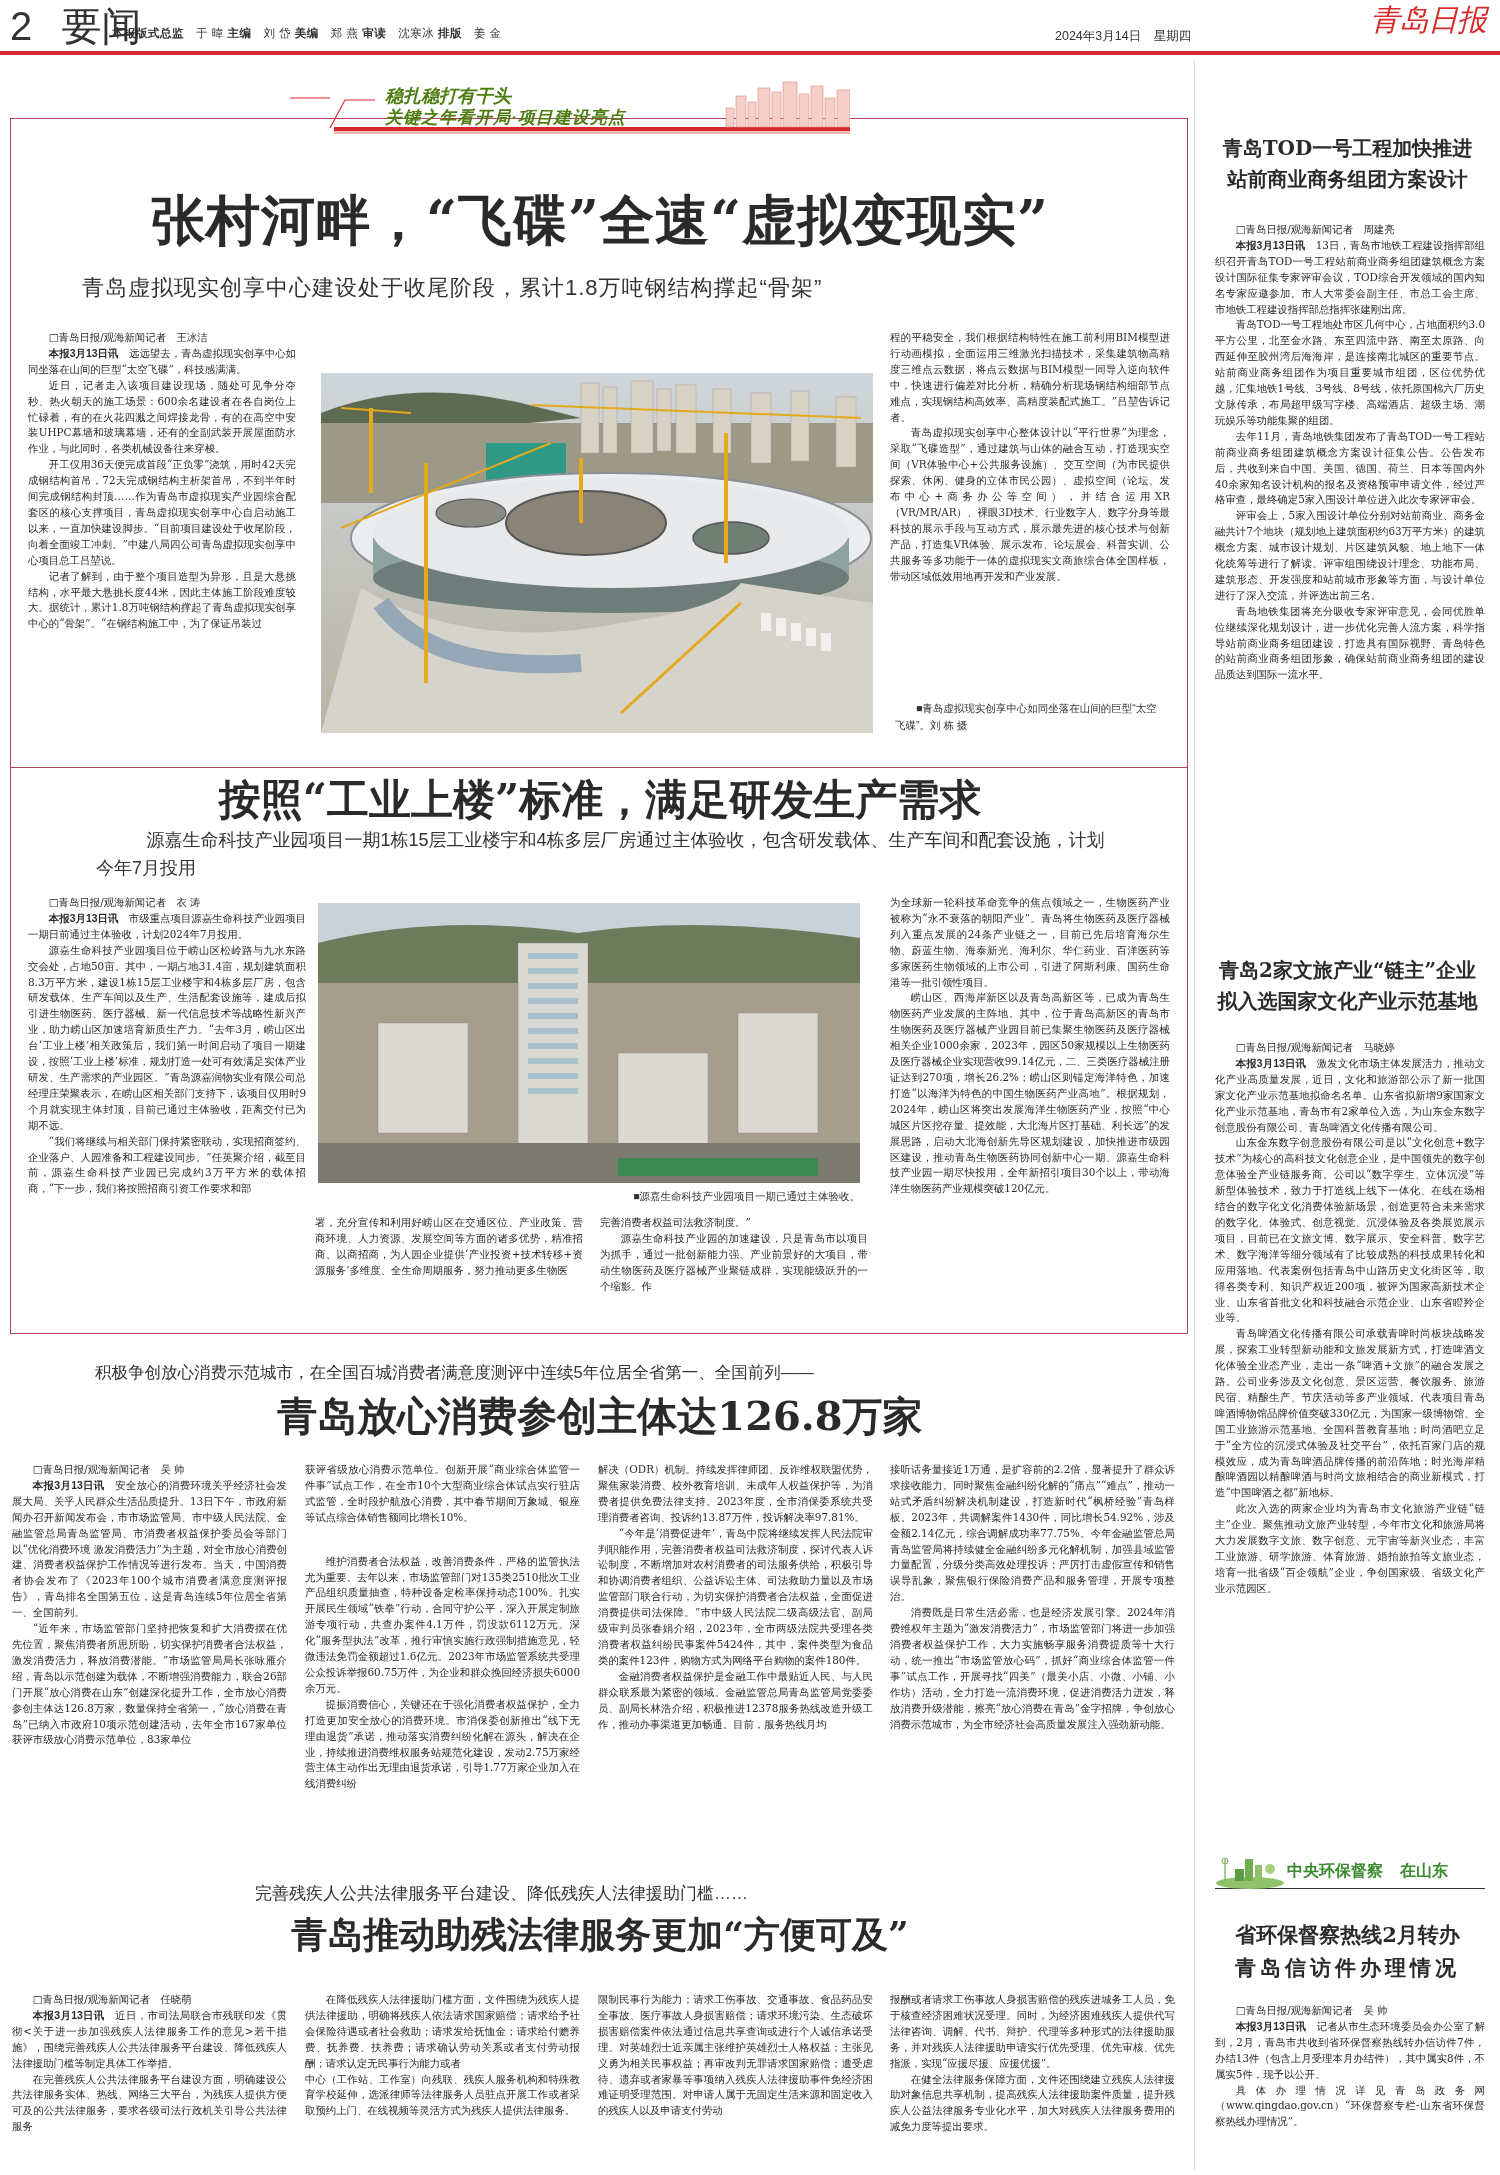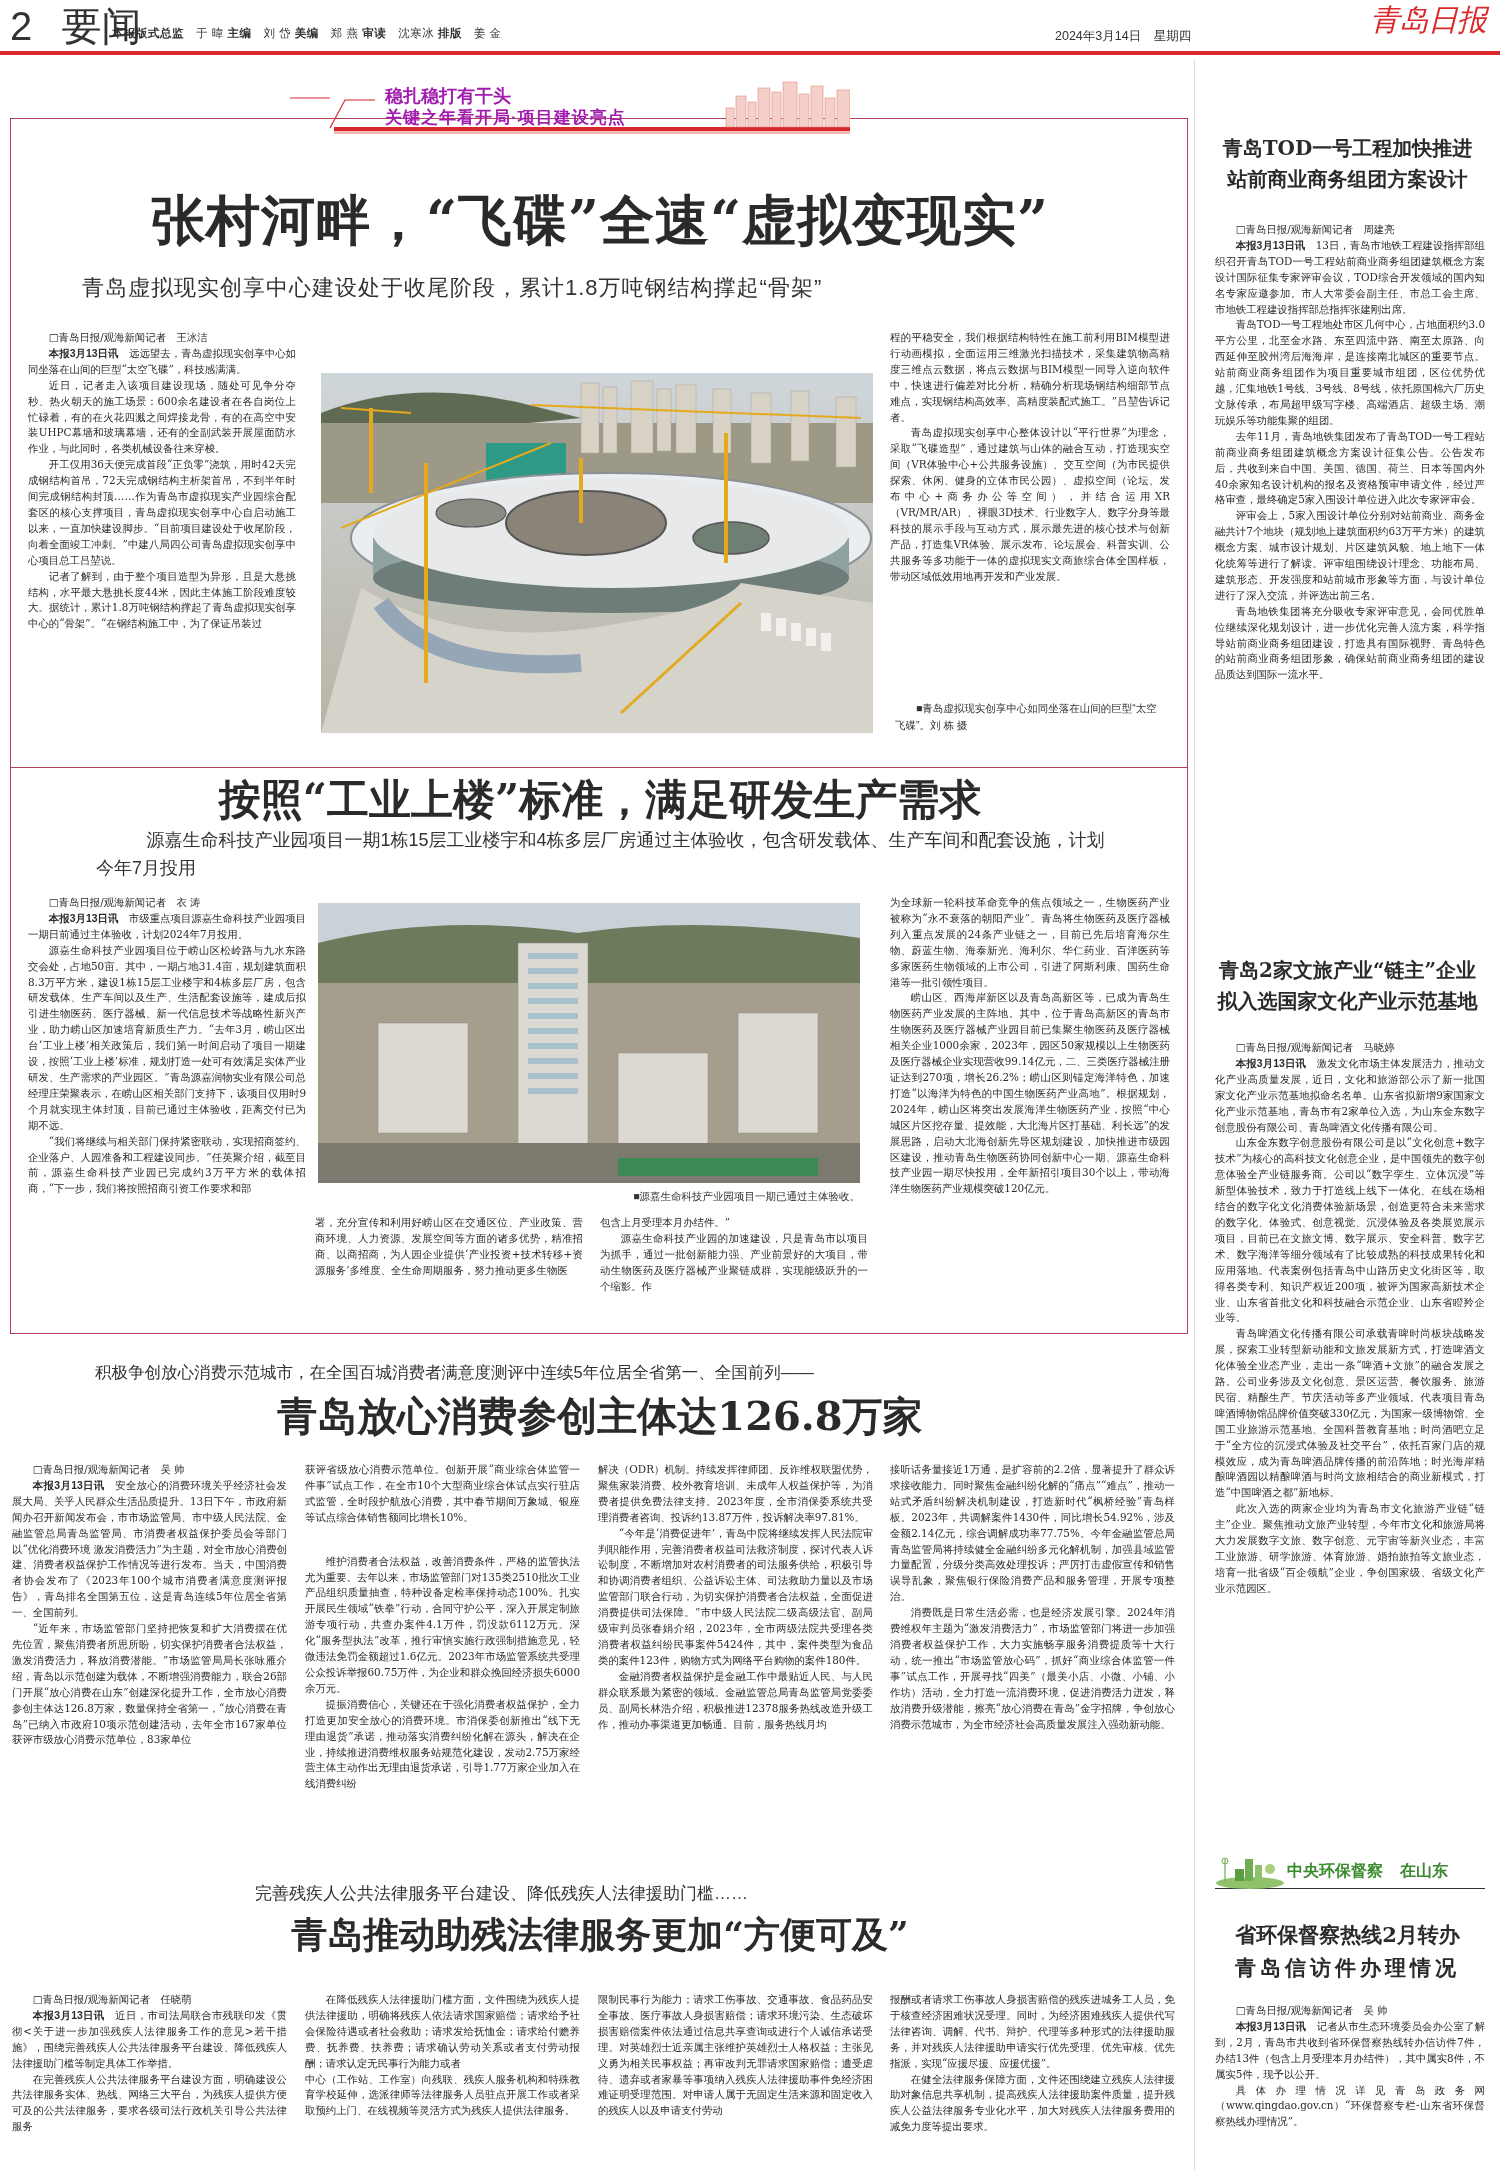--- a/index.html
+++ b/index.html
@@ -14,21 +14,21 @@
   .masthead .date { position: absolute; left: 1055px; top: 28px; font-family: "Liberation Sans", sans-serif; font-size: 12.5px; color: #333; }
   .masthead .logo { position: absolute; left: 1370px; top: 0px; font-family: "DejaVu Serif", serif; font-style: italic; font-size: 30px; color: #d92b2b; letter-spacing: -1px; }
   .redrule { position: absolute; left: 0; top: 51px; width: 1500px; height: 4px; background: #d9272e; }
 
   .box { position: absolute; border: 1.5px solid #b0435a; }
   .col { position: absolute; font-size: 10.4px; line-height: 15.9px; text-align: justify; color: #2a2a2a; }
   .col p { text-indent: 2em; }
   .byline { text-indent: 2em; }
   .lead { font-family: "Liberation Sans", sans-serif; font-weight: bold; }
 
-  .kicker { position: absolute; font-family: "Liberation Sans", sans-serif; font-weight: bold; color: #a21caf; }
+  .kicker { position: absolute; font-family: "Liberation Sans", sans-serif; font-weight: bold; color: #4d7c0f; font-style: italic; }
   .hl { position: absolute; font-family: "DejaVu Serif", serif; font-weight: bold; color: #2a2a2a; text-align: center; white-space: nowrap; }
   .sub { position: absolute; font-family: "Liberation Sans", sans-serif; color: #333; }
 
   .photo { position: absolute; overflow: hidden; }
   .caption { position: absolute; font-family: "Liberation Sans", sans-serif; font-size: 10.5px; line-height: 17px; color: #333; }
 
   .sidehl { position: absolute; left: 1210px; width: 275px; font-family: "DejaVu Serif", serif; font-weight: bold; font-size: 20px; line-height: 31px; text-align: center; color: #2a2a2a; }
   .env-banner { position: absolute; left: 1215px; top: 1855px; width: 270px; height: 34px; border-bottom: 1.5px solid #333; }
 </style>
 </head>
@@ -188,21 +188,21 @@
     <rect x="0" y="240" width="542" height="40" fill="#7c7a6f"></rect>
     <rect x="300" y="255" width="200" height="18" fill="#3d8a55"></rect>
   </svg>
 </div>
 <div class="caption" style="left:560px; top:1188px; width:300px; text-align:right;">■源嘉生命科技产业园项目一期已通过主体验收。</div>
 
 <div class="col" style="left:315px; top:1215px; width:268px; height:110px; overflow:hidden;">
   <p style="text-indent:0"><span>署，充分宣传和利用好崂山区在交通区位、产业政策、营商环境、人力资源、发展空间等方面的诸多优势，精准招商、以商招商，为人园企业提供‘产业投资+技术转移+资源服务’多维度、全生命周期服务，努力推动更多生物医</span></p>
 </div>
 <div class="col" style="left:600px; top:1215px; width:268px; height:110px; overflow:hidden;">
-  <p style="text-indent:0"><span>包含上月受理本月办结件。”</span></p>
+  <p style="text-indent:0"><span>完善消费者权益司法救济制度。”</span></p>
     <p style="text-indent: 2em;">源嘉生命科技产业园的加速建设，只是青岛市以项目为抓手，通过一批创新能力强、产业前景好的大项目，带动生物医药及医疗器械产业聚链成群，实现能级跃升的一个缩影。作</p>
 </div>
 <div class="col" style="left:890px; top:895px; width:280px; height:430px; overflow:hidden;">
   <p style="text-indent:0"><span>为全球新一轮科技革命竞争的焦点领域之一，生物医药产业被称为“永不衰落的朝阳产业”。青岛将生物医药及医疗器械列入重点发展的24条产业链之一，目前已先后培育海尔生物、蔚蓝生物、海泰新光、海利尔、华仁药业、百洋医药等多家医药生物领域的上市公司，引进了阿斯利康、国药生命港等一批引领性项目。</span></p>
     <p style="text-indent: 2em;">崂山区、西海岸新区以及青岛高新区等，已成为青岛生物医药产业发展的主阵地。其中，位于青岛高新区的青岛市生物医药及医疗器械产业园目前已集聚生物医药及医疗器械相关企业1000余家，2023年，园区50家规模以上生物医药及医疗器械企业实现营收99.14亿元，二、三类医疗器械注册证达到270项，增长26.2%；崂山区则锚定海洋特色，加速打造“以海洋为特色的中国生物医药产业高地”。根据规划，2024年，崂山区将突出发展海洋生物医药产业，按照“中心城区片区挖存量、提效能，大北海片区打基础、利长远”的发展思路，启动大北海创新先导区规划建设，加快推进市级园区建设，推动青岛生物医药协同创新中心一期、源嘉生命科技产业园一期尽快投用，全年新招引项目30个以上，带动海洋生物医药产业规模突破120亿元。</p>
 </div>
 
 <div class="sub" style="left:95px; top:1362px; font-size:16.5px;">积极争创放心消费示范城市，在全国百城消费者满意度测评中连续5年位居全省第一、全国前列——</div>
 <div class="hl" style="left:20px; top:1388px; width:1160px; font-size:40px; line-height:56px;">青岛放心消费参创主体达126.8万家</div>
 

